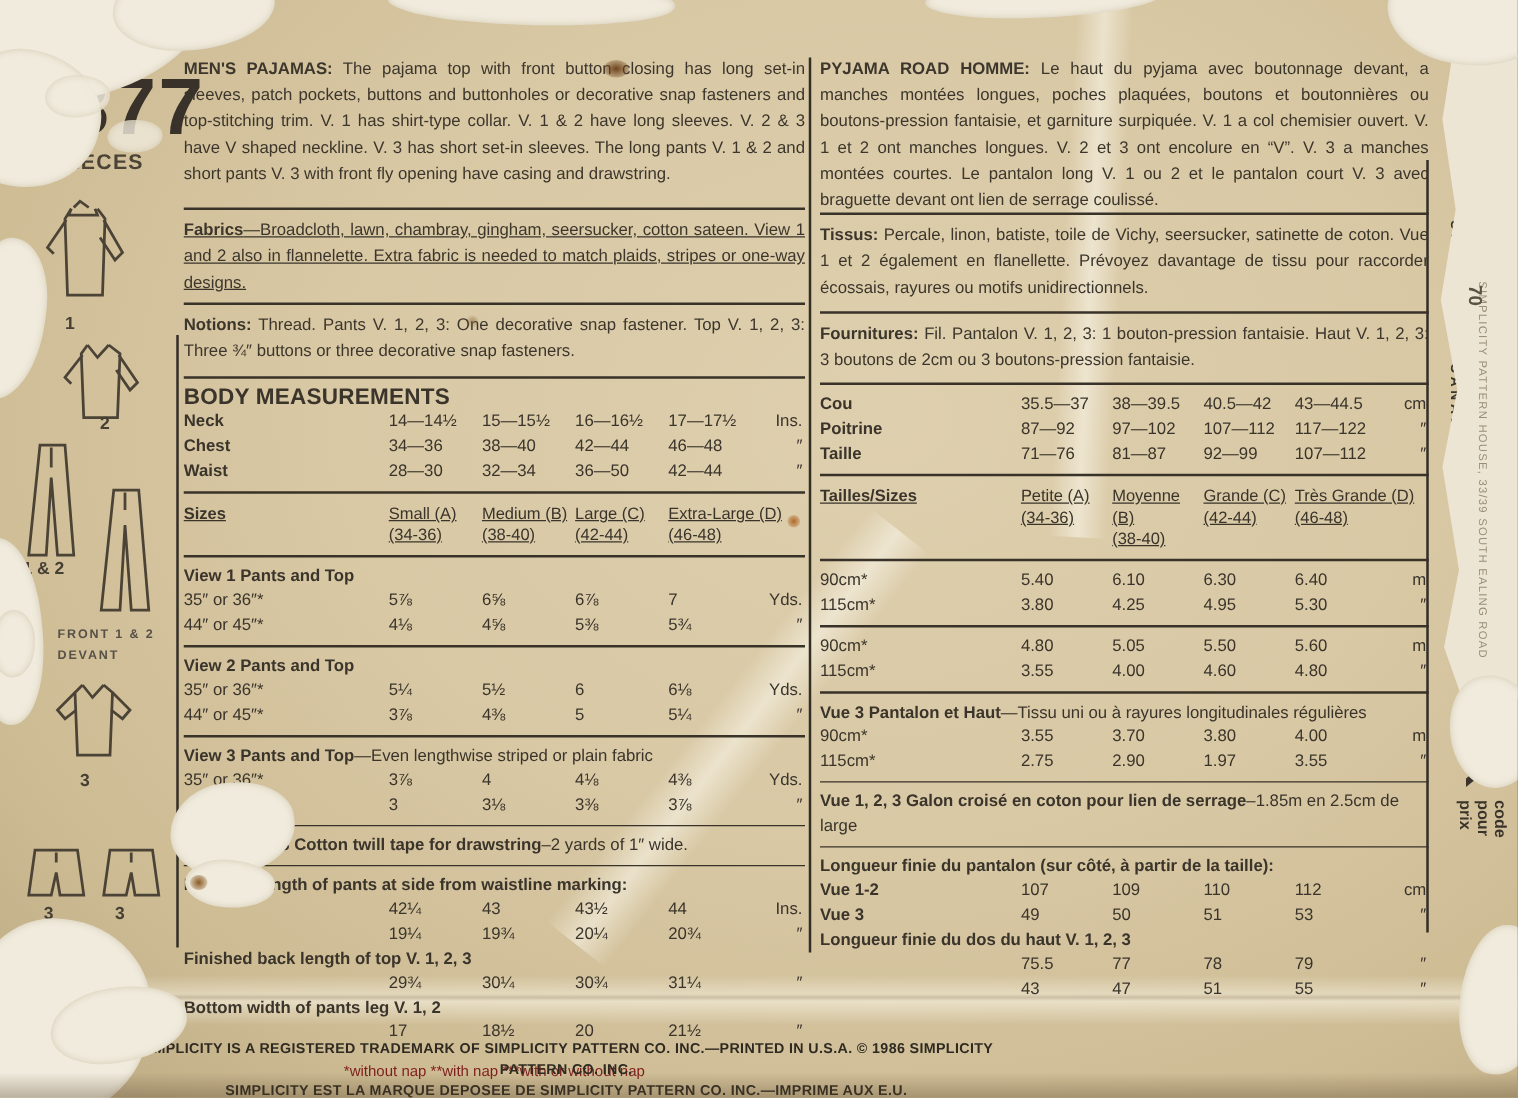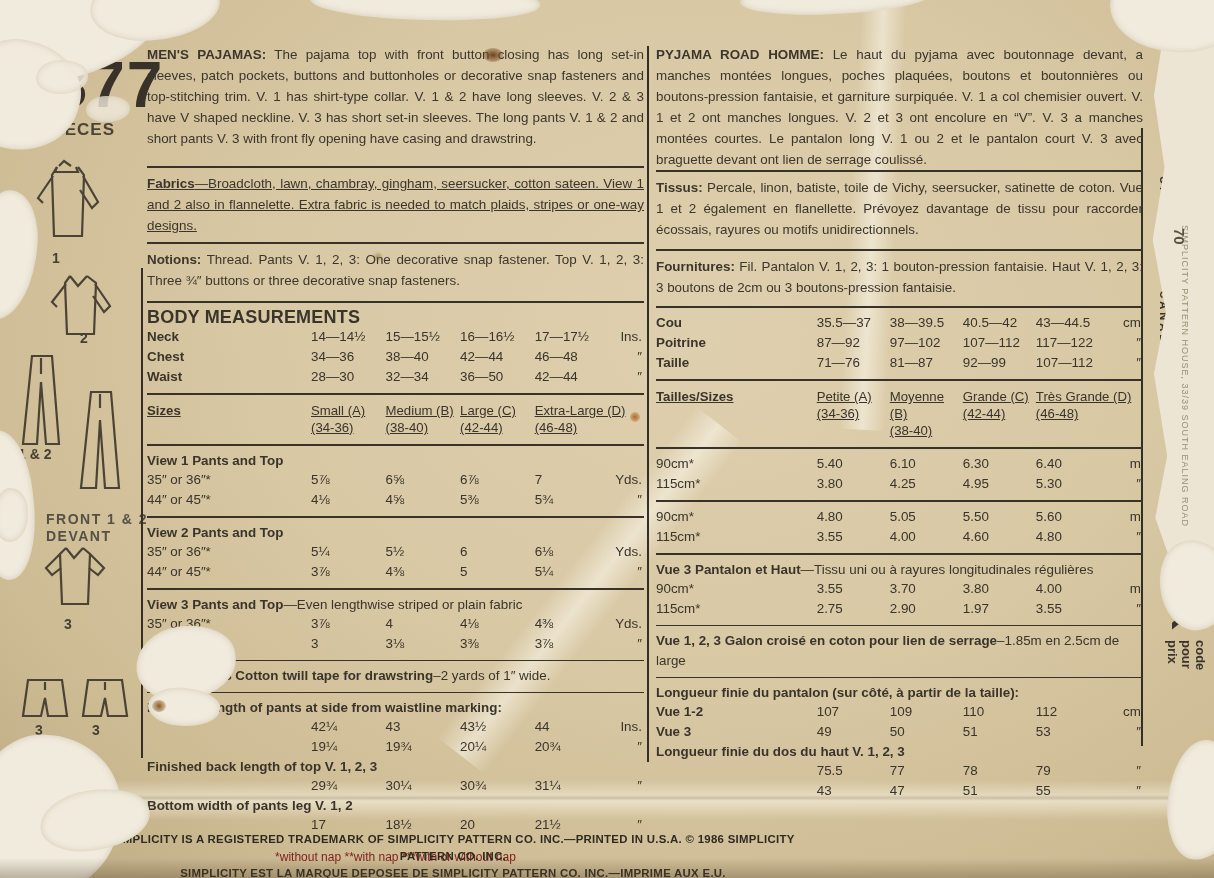--- a/index.html
+++ b/index.html
@@ -34,21 +34,21 @@
   .vtitle{font-weight:bold;font-size:13.4px;line-height:19px;}
   .vtitle .note{font-weight:normal;}
   .inline-line{font-size:13.4px;line-height:20px;}
   .footnote{font-size:12px;margin-top:9px;color:#7f1d1d;text-align:center;}
   
   .patnum{position:absolute;left:14px;top:48px;font-size:64px;font-weight:bold;letter-spacing:2px;color:#38322a;font-family:"Liberation Sans",sans-serif;}
   .pieces{position:absolute;left:20px;top:120px;font-size:17px;font-weight:bold;letter-spacing:1px;color:#4a4336;}
   .fig{position:absolute;}
   .fig svg{display:block;}
   .figlab{position:absolute;font-size:14px;font-weight:bold;color:#464034;}
-  .frontlab{position:absolute;font-size:14px;font-weight:bold;letter-spacing:1.5px;color:#565046;line-height:17px;margin-top:12px;}
+  .frontlab{position:absolute;font-size:10px;font-weight:bold;letter-spacing:1.5px;color:#565046;line-height:17px;}
   
   .rot{position:absolute;transform-origin:top left;transform:rotate(90deg);}
   .price-block{display:flex;gap:38px;align-items:flex-start;}
   .price{display:flex;flex-direction:column;align-items:flex-start;}
   .price .top{display:flex;align-items:flex-start;}
   .psym{font-size:25px;font-weight:bold;line-height:1;margin-top:2px;}
   .pdig{font-size:48px;font-weight:bold;line-height:.85;}
   .pcents{font-size:20px;font-weight:bold;line-height:1;margin-left:2px;}
   .pregion{font-size:11px;font-weight:bold;letter-spacing:3px;margin-left:26px;margin-top:2px;}
   .codeblock{display:flex;align-items:center;gap:10px;color:#3a342b;}

